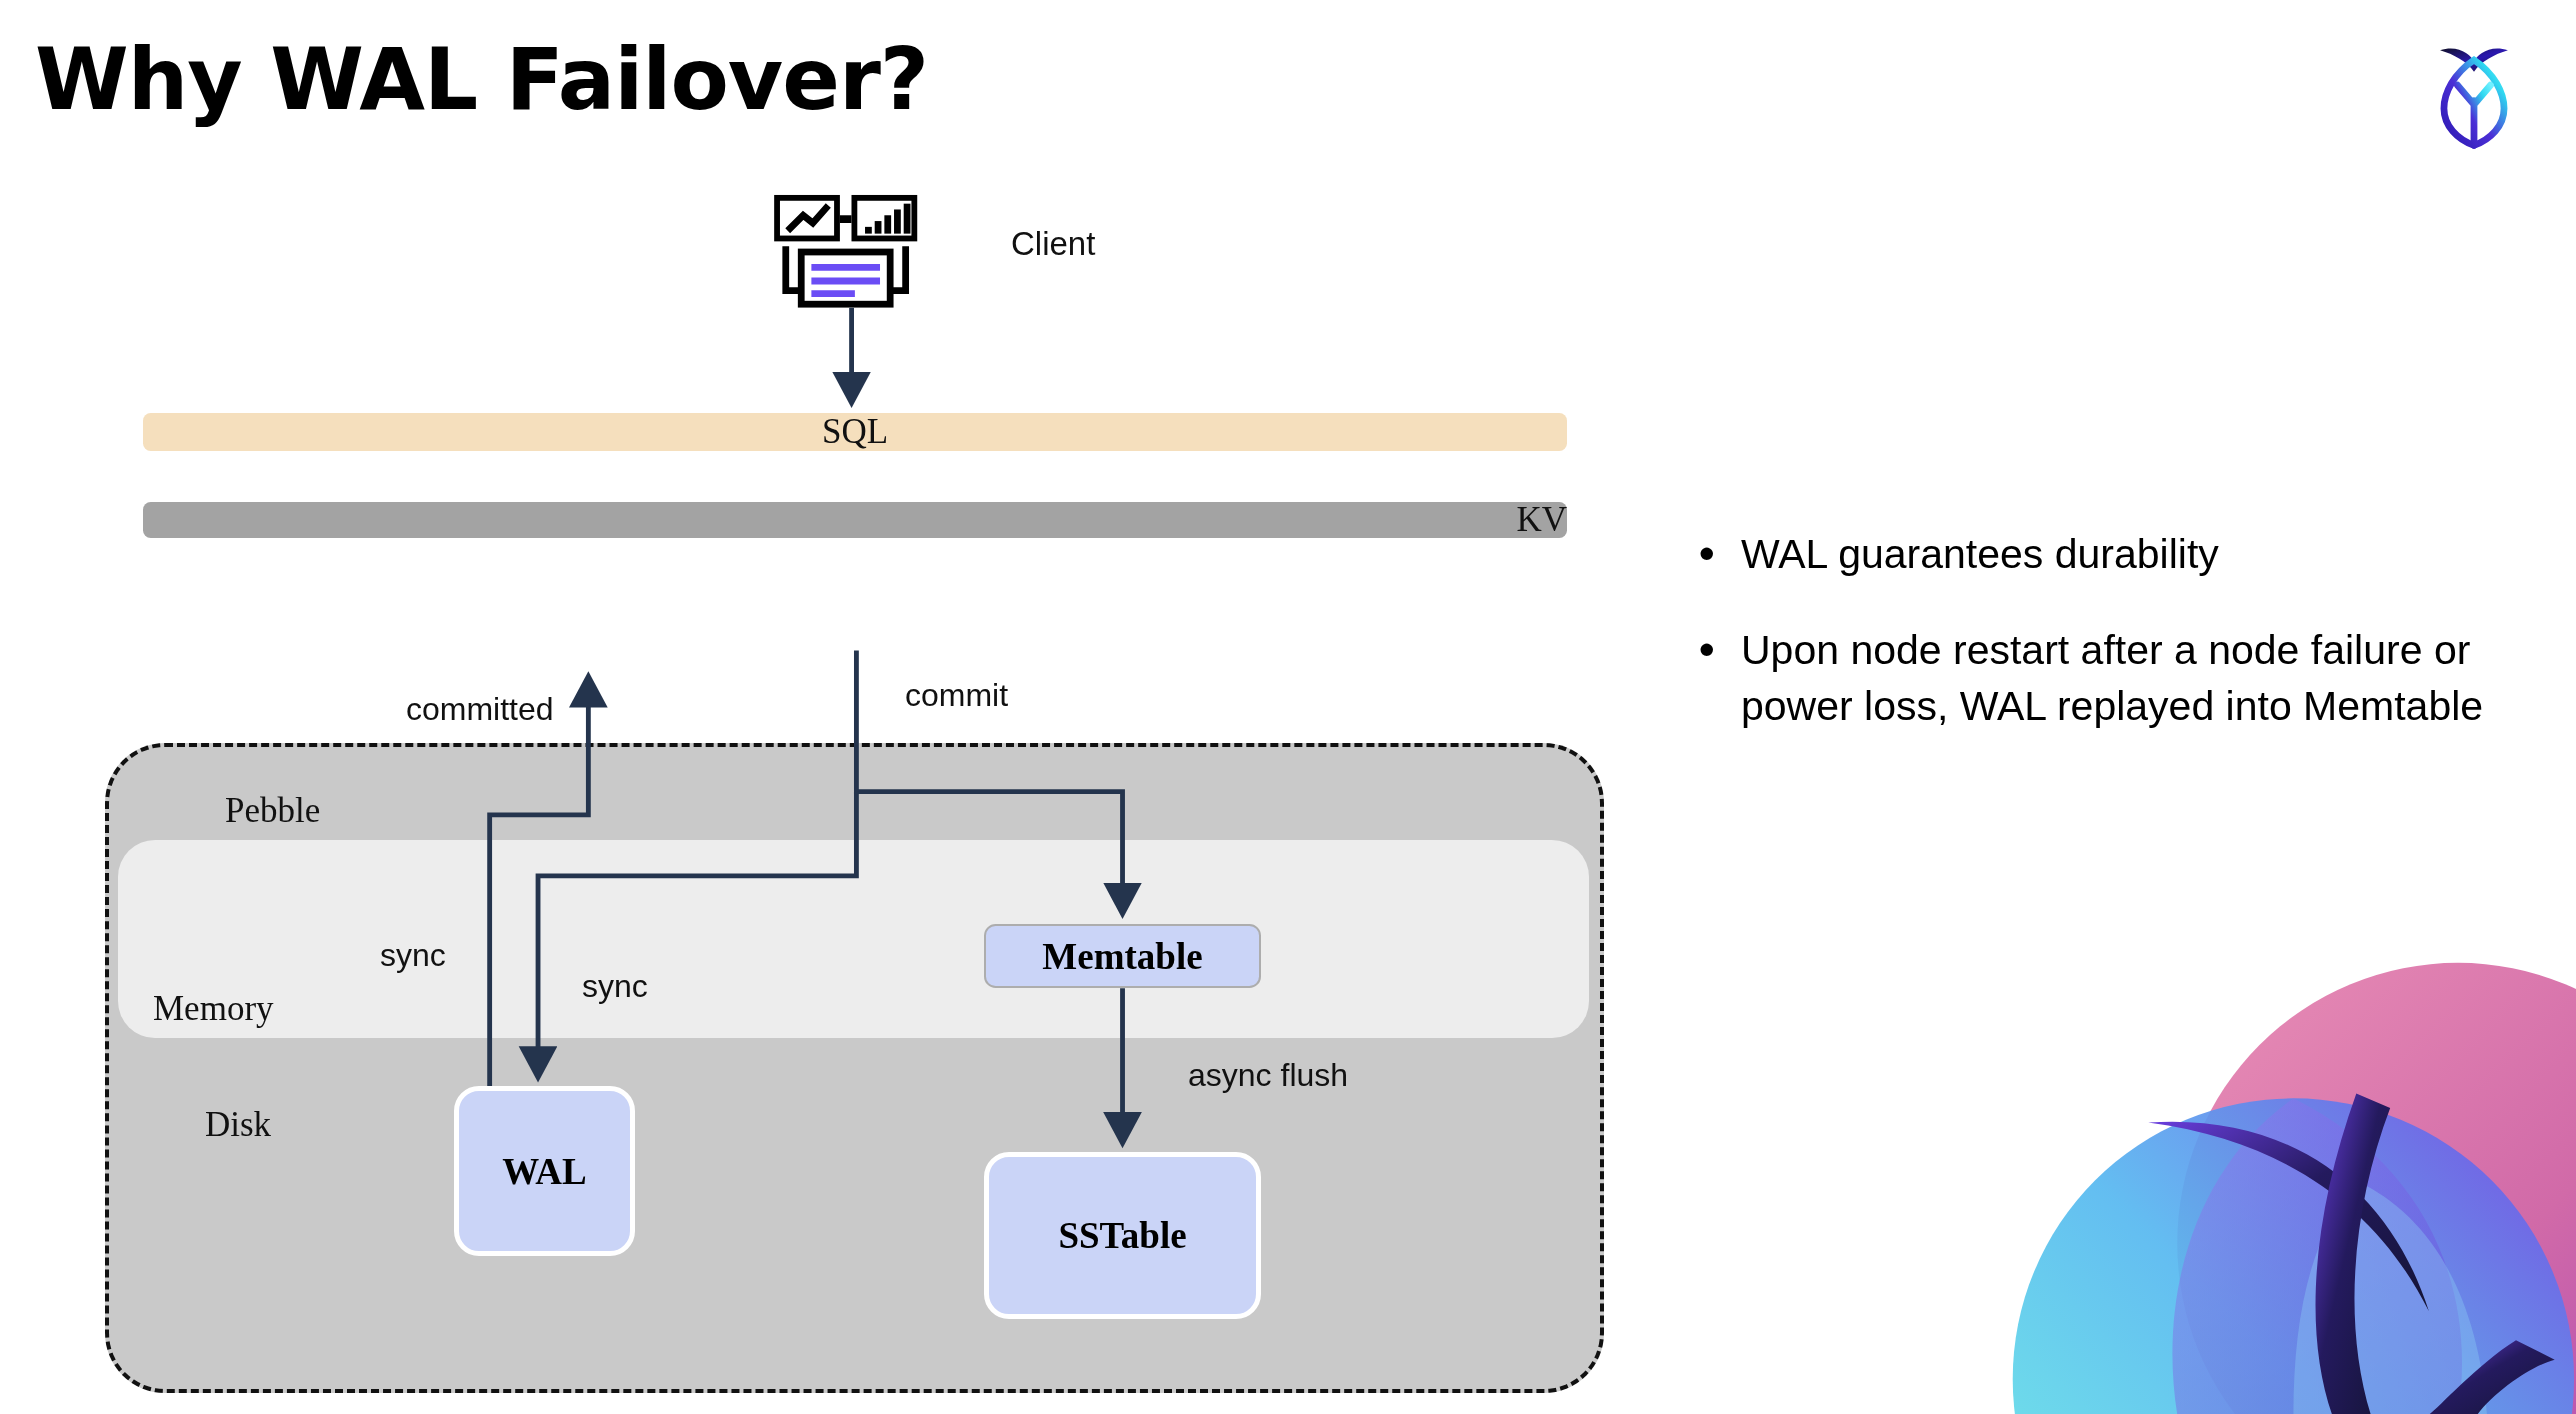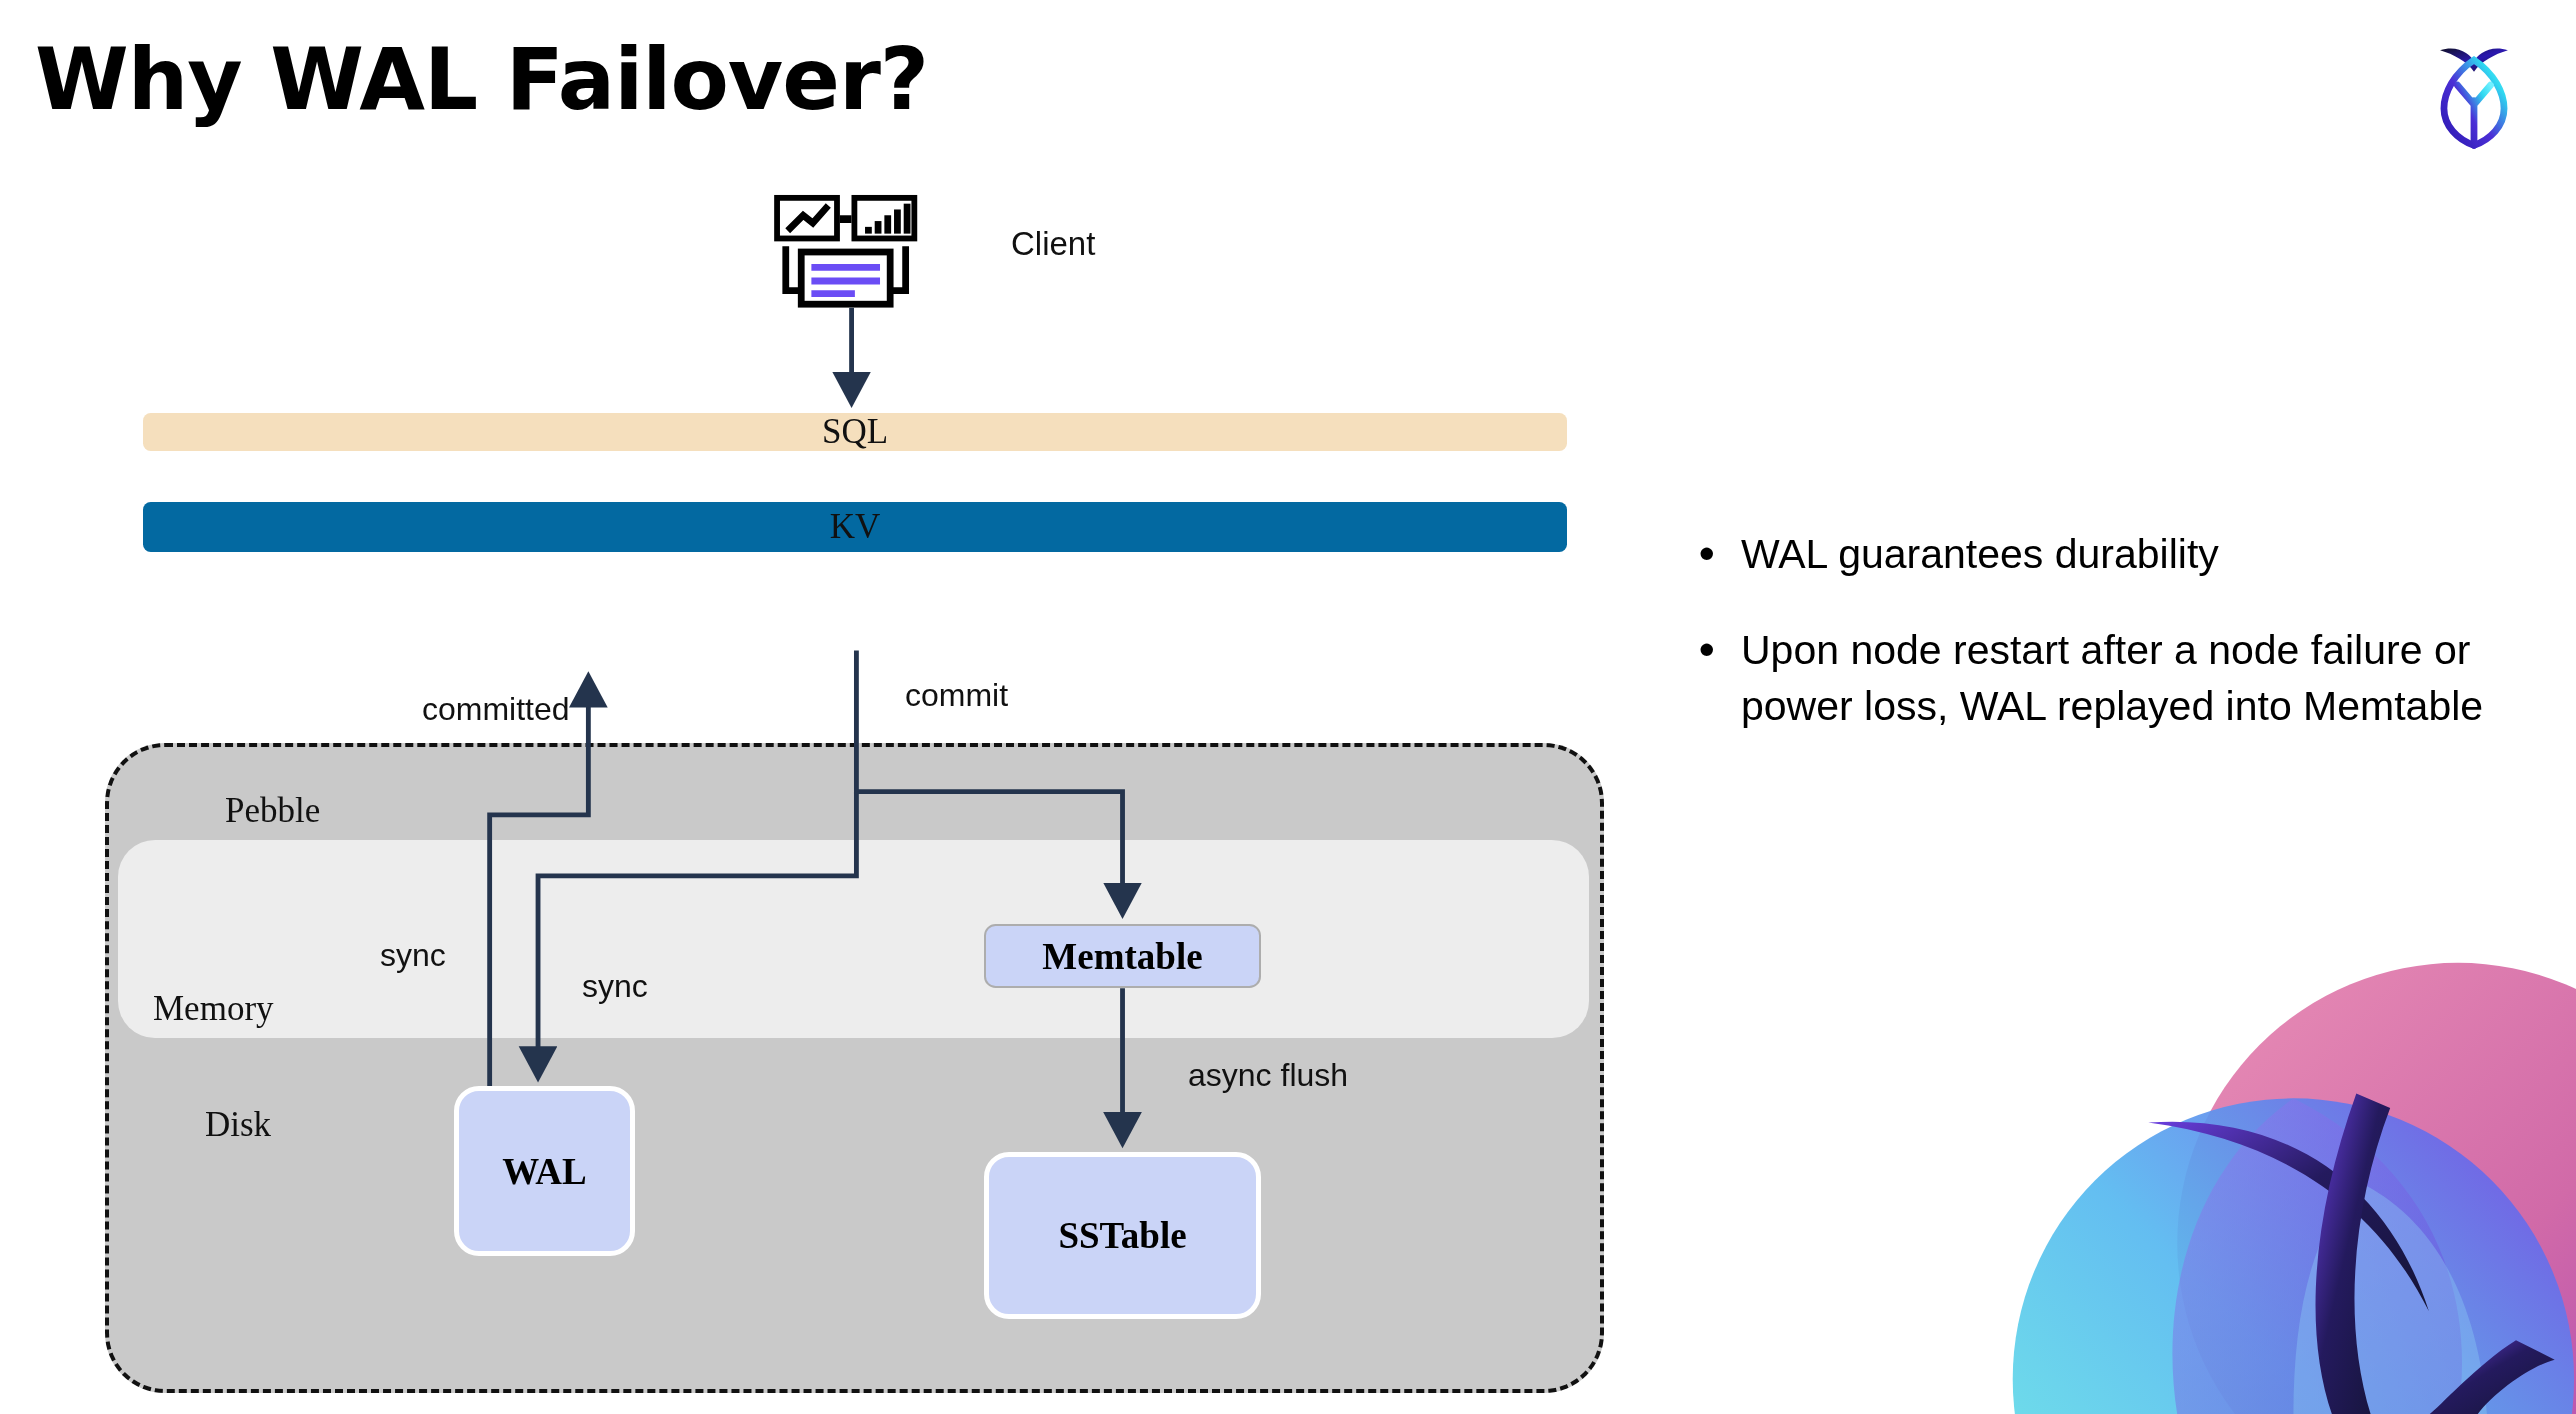--- a/index.html
+++ b/index.html
@@ -24,21 +24,21 @@
   
   #client-icon{position:absolute;left:774px;top:194px;width:155px;height:116px;}
   #client-label{position:absolute;left:1011px;top:225px;font-size:33px;color:#111;
                 font-family:"Liberation Sans", sans-serif;}
 
   
   .bar{position:absolute;left:143px;width:1424px;border-radius:7.7px;
        display:flex;align-items:center;justify-content:center;
        font-family:"Liberation Serif", serif;font-size:35px;color:#111;}
   #bar-sql{top:413px;height:38px;background:#F5DFBD;}
-  #bar-kv{top:502px;height:50px;background:#0369a1;}
+  #bar-kv{top:502px;height:36px;background:#a3a3a3;justify-content:flex-end;}
   #bar-storage{top:592px;height:56px;background:#D6D2E4;}
 
   
   #pebble{position:absolute;left:105px;top:743px;width:1499px;height:650px;
           background:#C9C9C9;border:4.8px dashed #111;border-radius:60px;
           box-sizing:border-box;}
   #pebble-label{position:absolute;left:225px;top:791px;
                 font-family:"Liberation Serif", serif;font-size:35px;color:#111;}
   #memory-box{position:absolute;left:118px;top:840px;width:1471px;height:198px;
               background:#EDEDED;border-radius:37px;}
@@ -58,21 +58,21 @@
   #node-sstable{left:984px;top:1152px;width:277px;height:167px;border-radius:25px;
                 border:5.8px solid #ffffff;box-sizing:border-box;}
 
   
   #arrows{position:absolute;left:0;top:0;width:2576px;height:1415px;
           pointer-events:none;}
 
   
   .edge-label{position:absolute;font-family:"Liberation Sans", sans-serif;
               font-size:32px;color:#111;white-space:nowrap;}
-  #lbl-committed{left:406px;top:691px;margin-left:16px;}
+  #lbl-committed{left:406px;top:691px;}
   #lbl-commit{left:905px;top:677px;}
   #lbl-sync1{left:380px;top:937px;}
   #lbl-sync2{left:582px;top:968px;}
   #lbl-asyncflush{left:1188px;top:1057px;}
 
   
   #bullets{position:absolute;left:1698px;top:527px;width:813px;}
   .bullet-row{display:flex;align-items:flex-start;margin-bottom:41px;}
   .bullet-dot{width:43px;flex:0 0 43px;font-size:29px;line-height:1.35;color:#000;
               padding-top:5.8px;}

